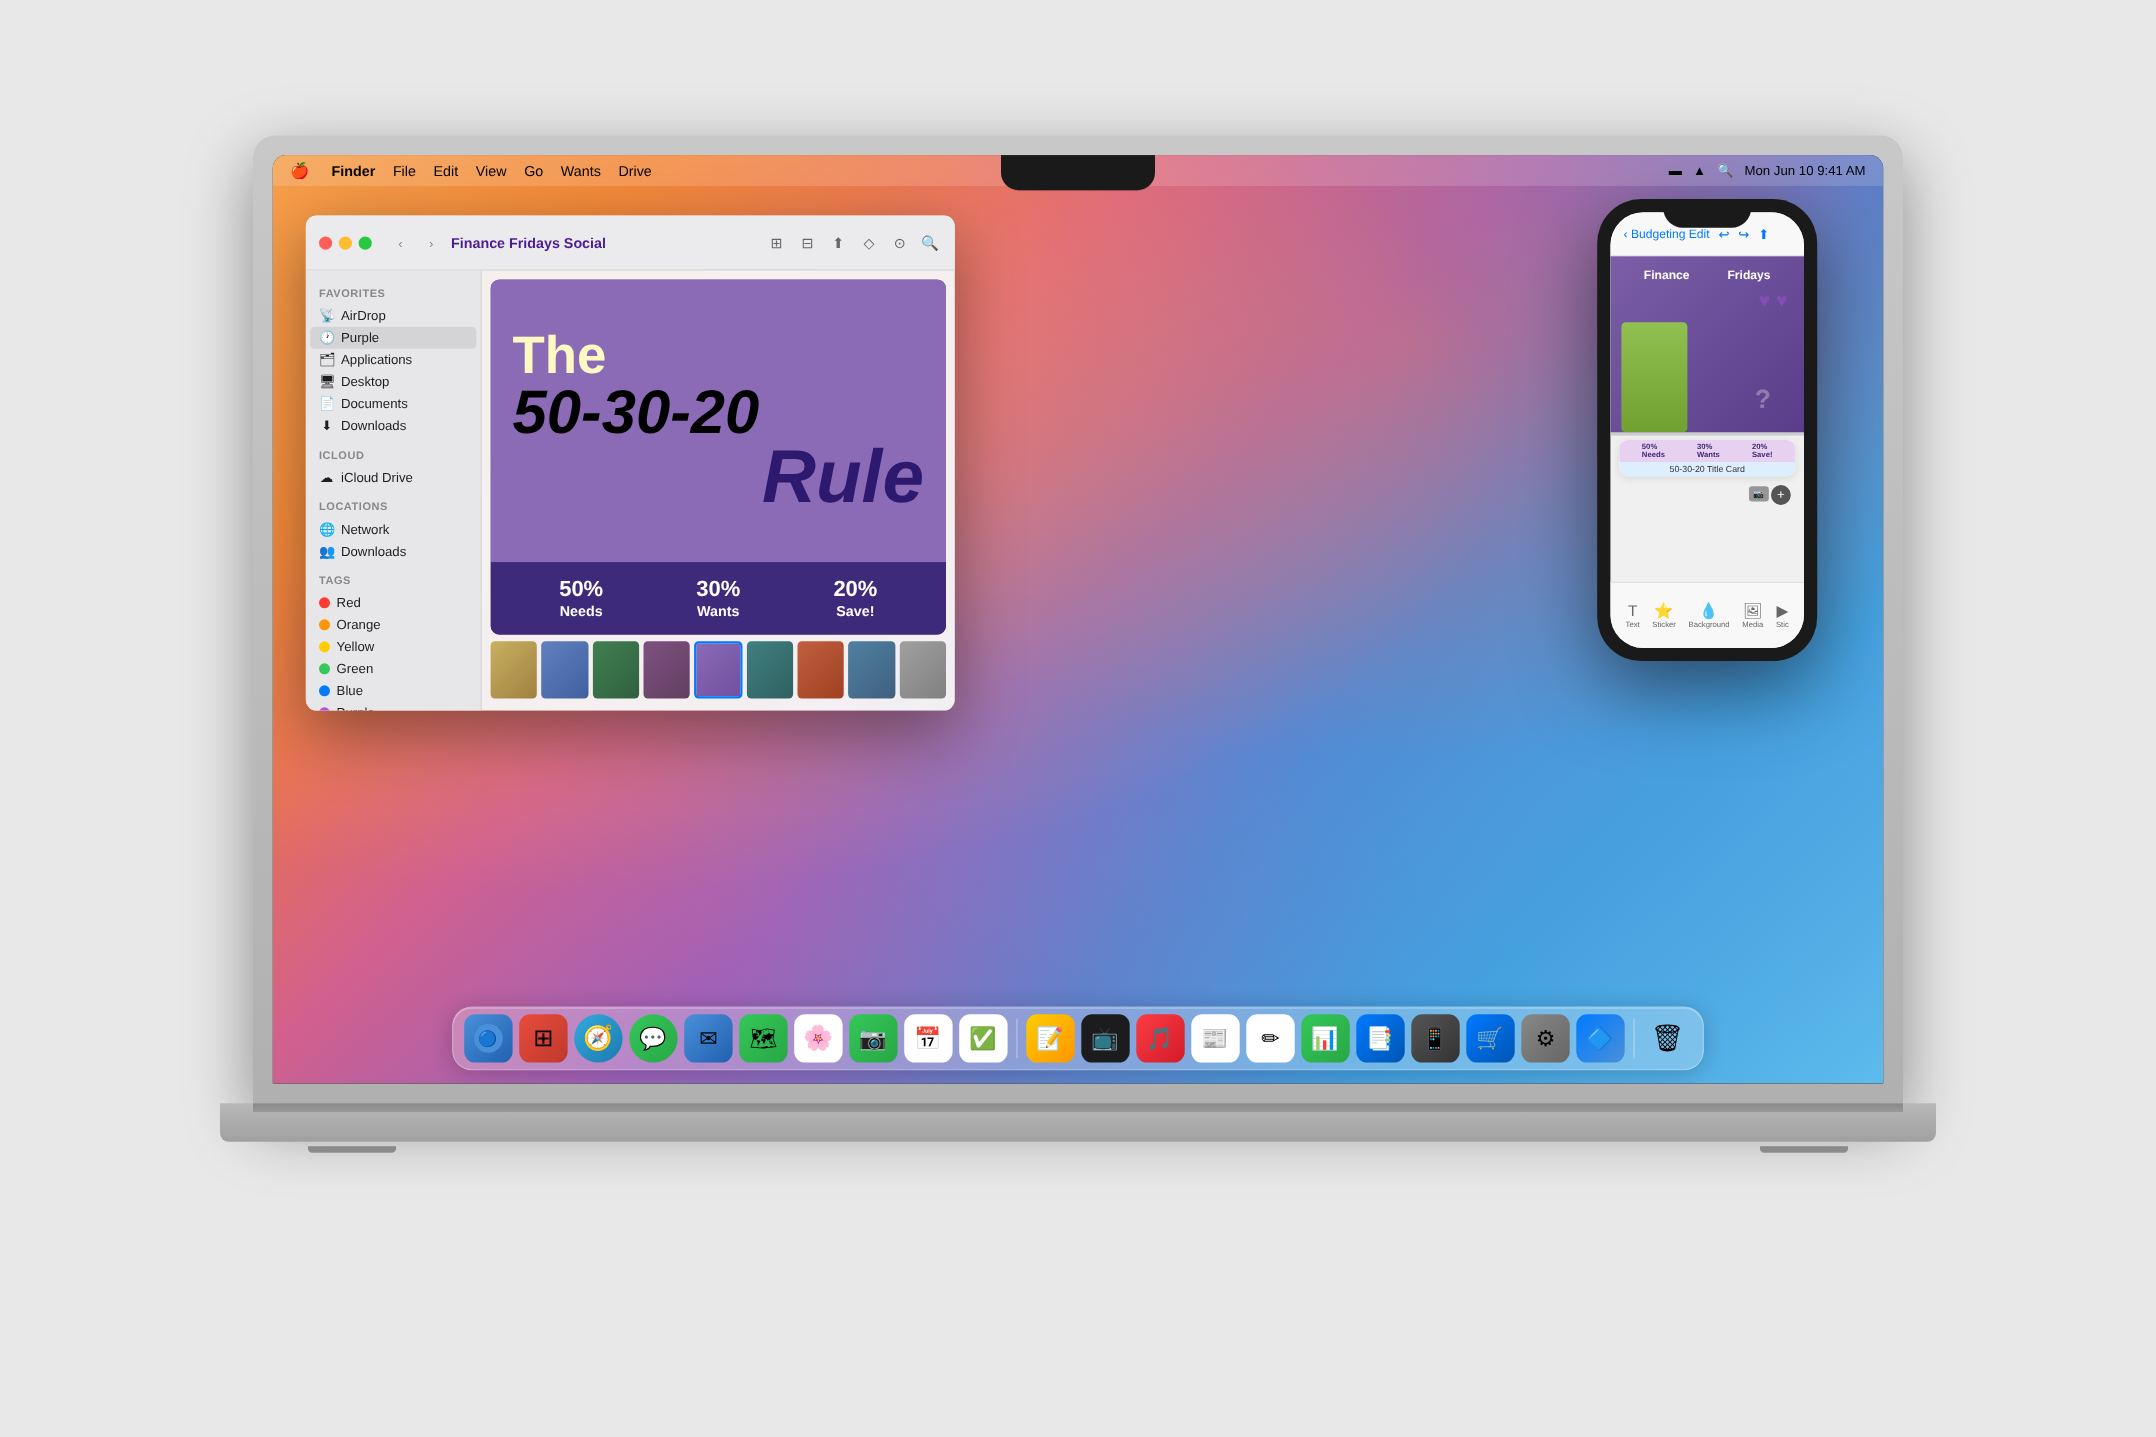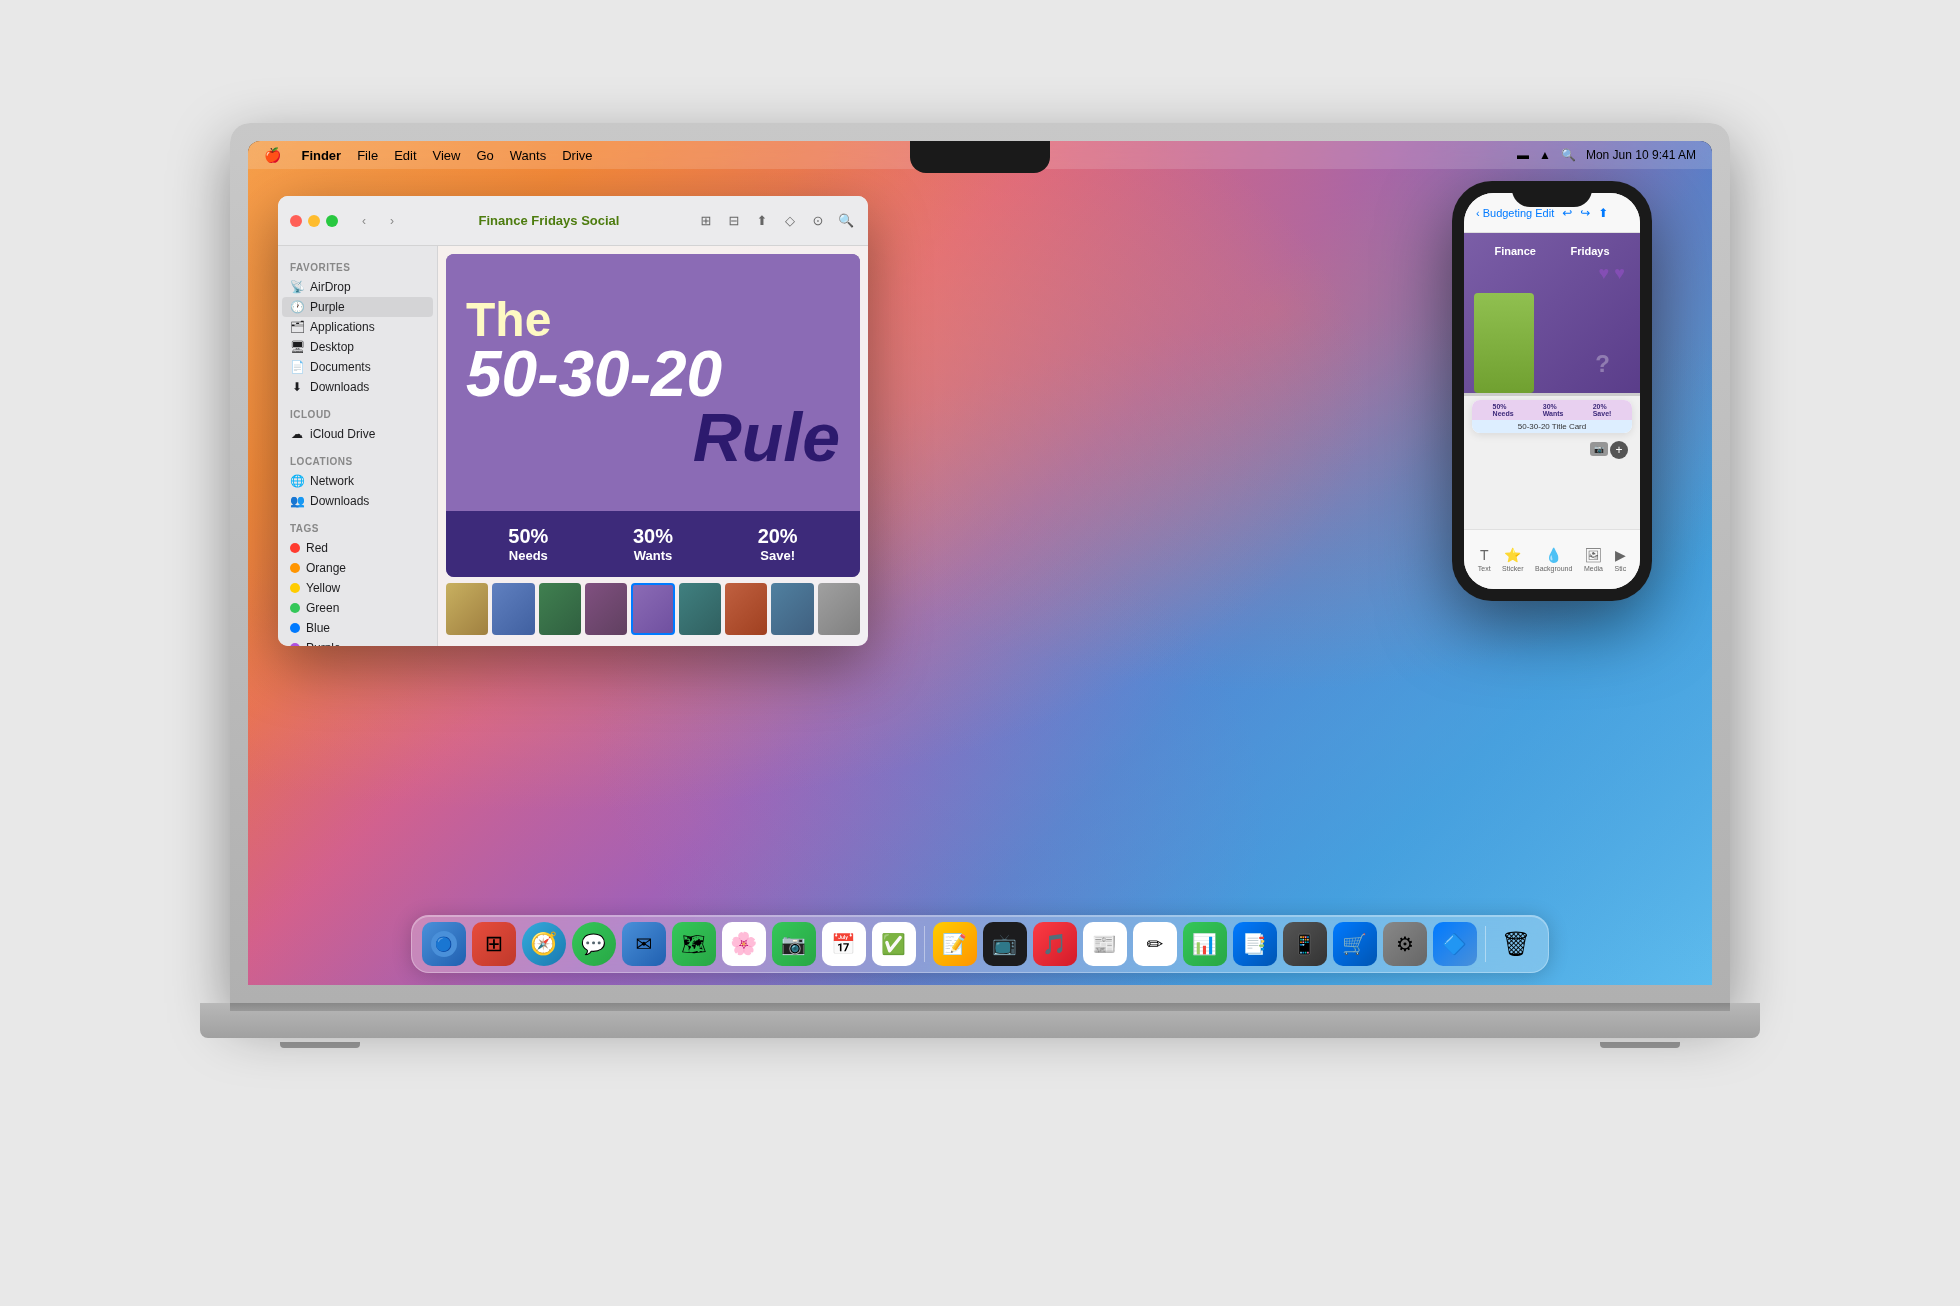--- a/index.html
+++ b/index.html
@@ -146,24 +146,24 @@
       display: flex;
       align-items: center;
       justify-content: center;
       color: #888;
       font-size: 12px;
       cursor: pointer;
     }
 
     .finder-title {
       flex: 1;
-      text-align: center;
+      text-align: left;
       font-size: 13px;
       font-weight: 600;
-      color: #4d7c0f;
+      color: #4c1d95;
     }
 
     .finder-toolbar-icons {
       display: flex;
       gap: 8px;
       align-items: center;
     }
 
     .finder-icon-btn {
       width: 20px;
@@ -653,21 +653,21 @@
               </div>
 
             </div>
 
             <div class="finder-content">
               <div class="finder-image-area">
 
                 <div class="finance-card">
                   <div class="finance-card-main">
                     <div style="font-size:48px;font-weight:900;color:#fef9c3;line-height:1;">The</div>
-                    <div style="font-size:64px;font-weight:900;color:#ffffff;font-style:italic;line-height:0.95;">50-30-20</div>
+                    <div style="font-size:56px;font-weight:900;color:#000000;font-style:italic;line-height:0.95;">50-30-20</div>
                     <div style="font-size:68px;font-weight:900;color:#2d1a6e;font-style:italic;line-height:0.95;align-self:flex-end;">Rule</div>
                   </div>
                   <div class="finance-card-bottom">
                     <div class="stat-item">
                       <div class="stat-pct">50%</div>
                       <div class="stat-label">Needs</div>
                     </div>
                     <div class="stat-item">
                       <div class="stat-pct">30%</div>
                       <div class="stat-label">Wants</div>

